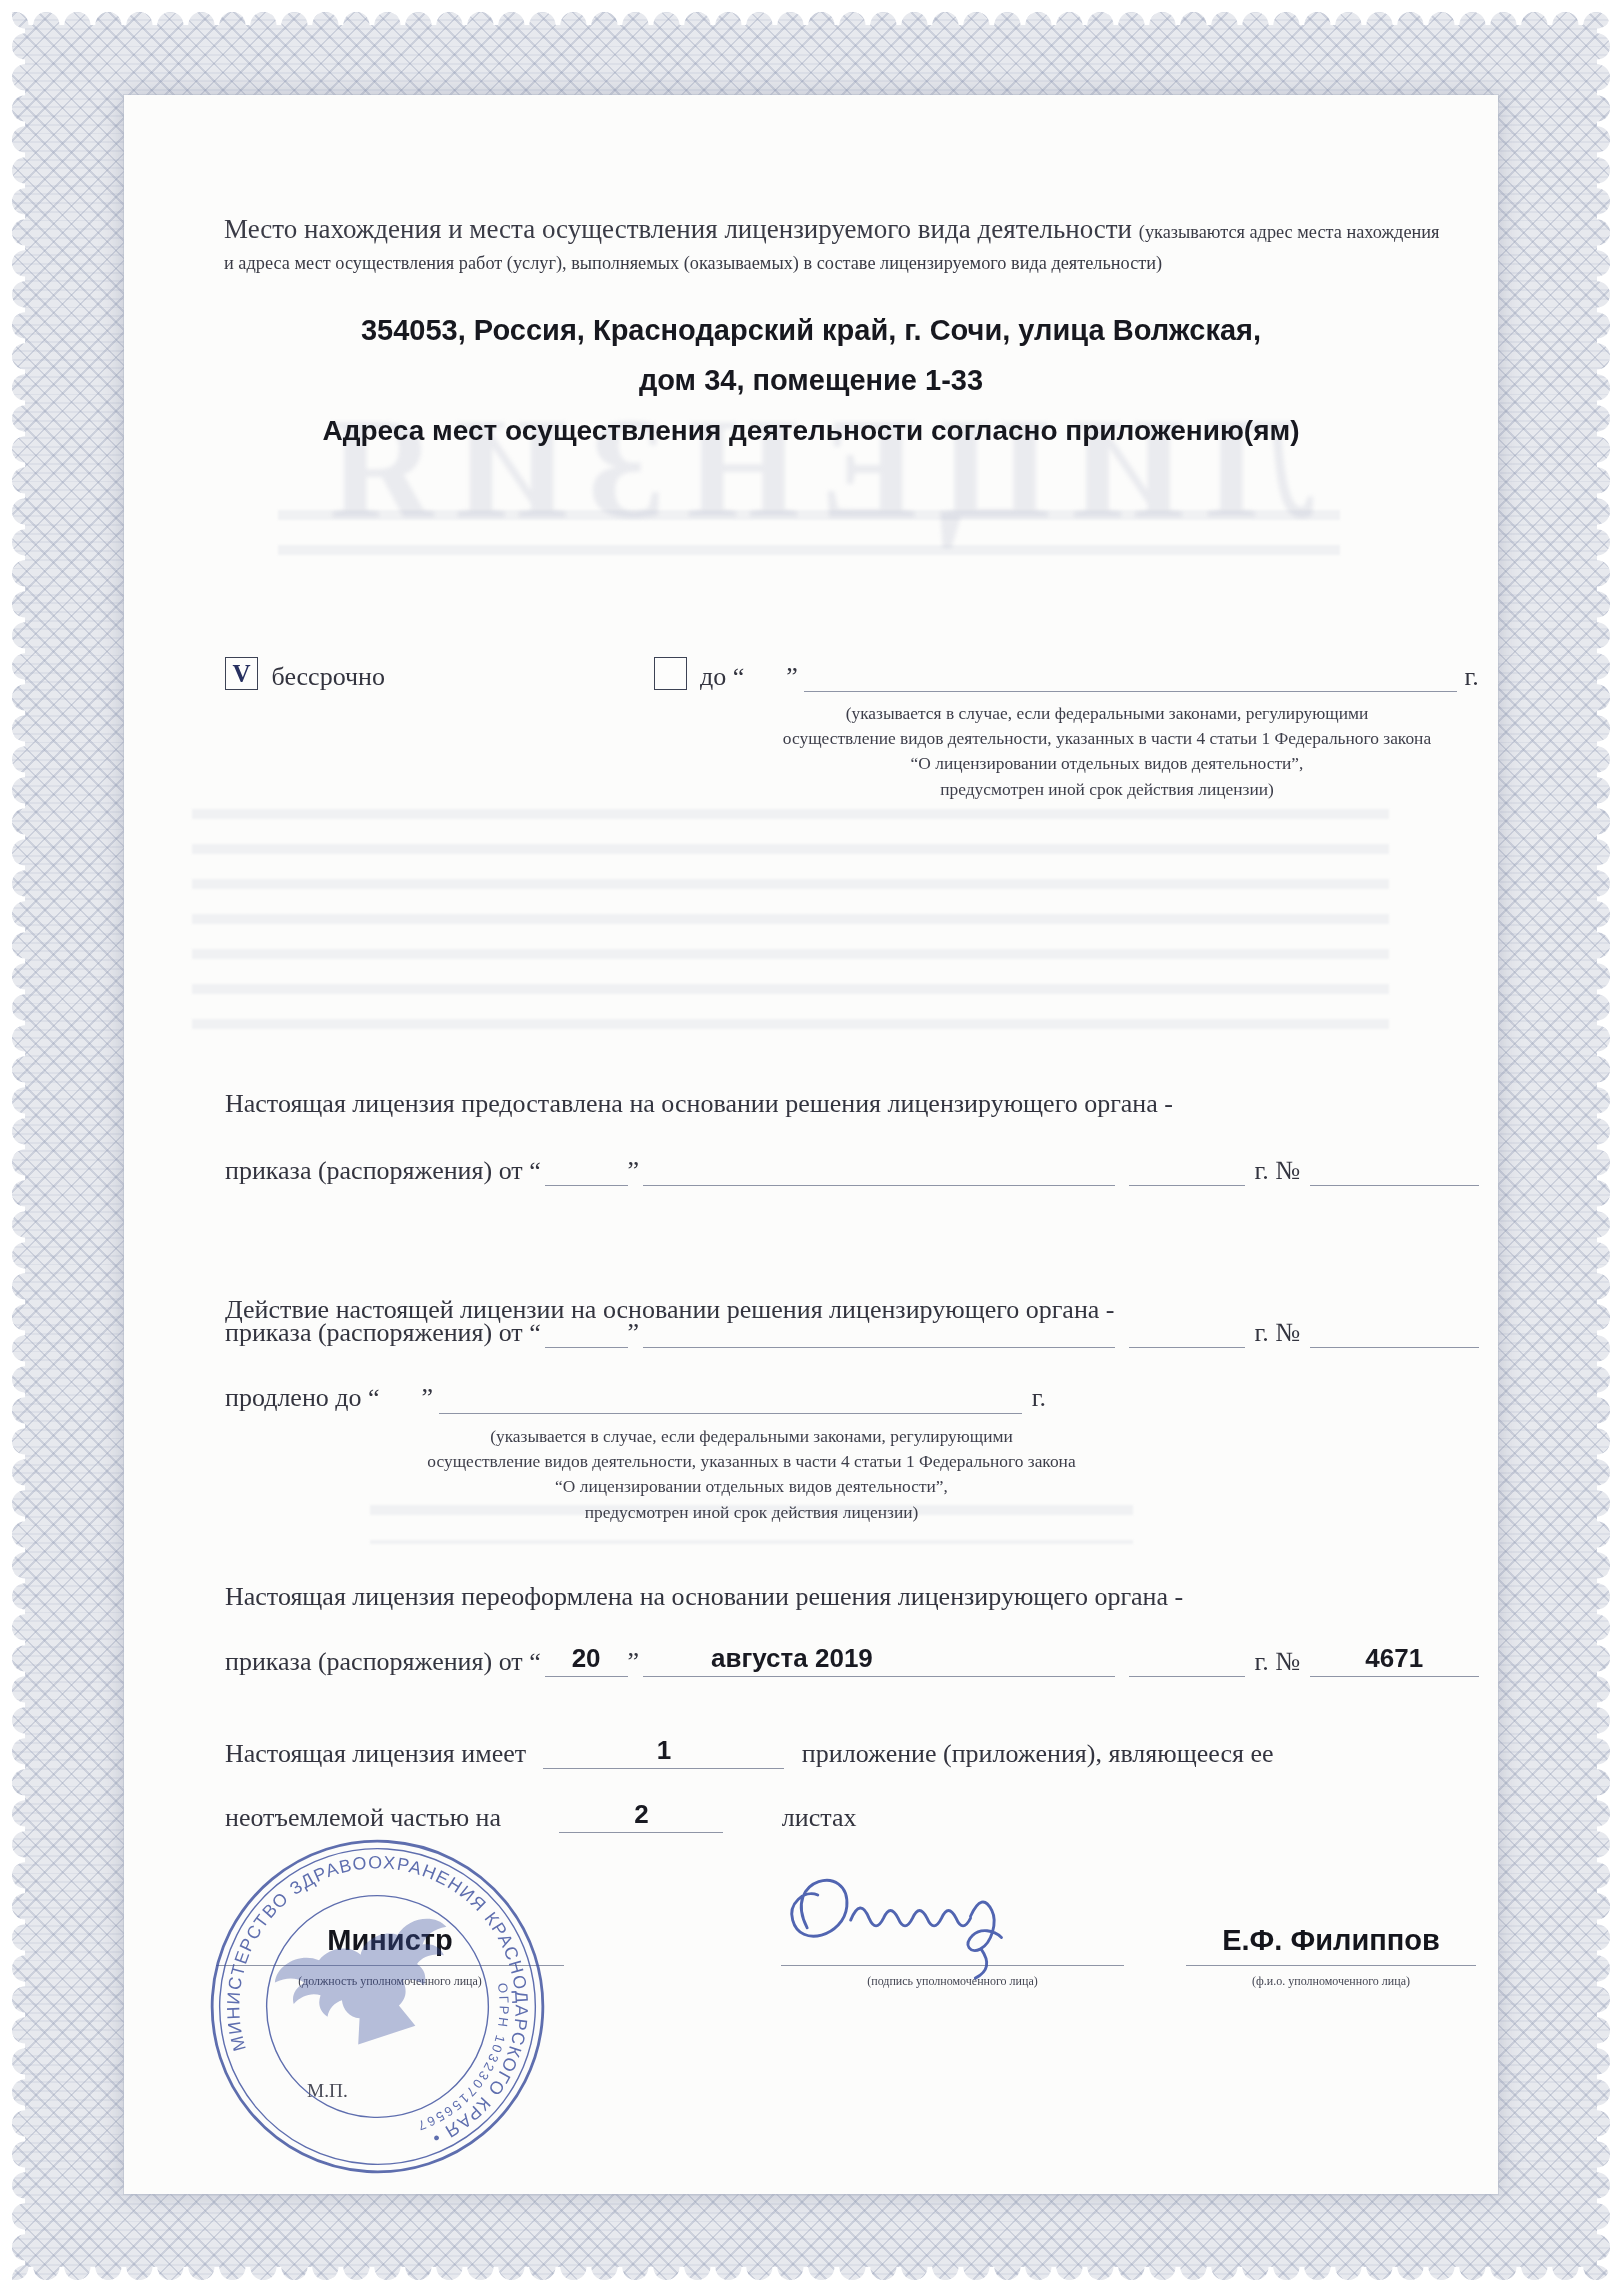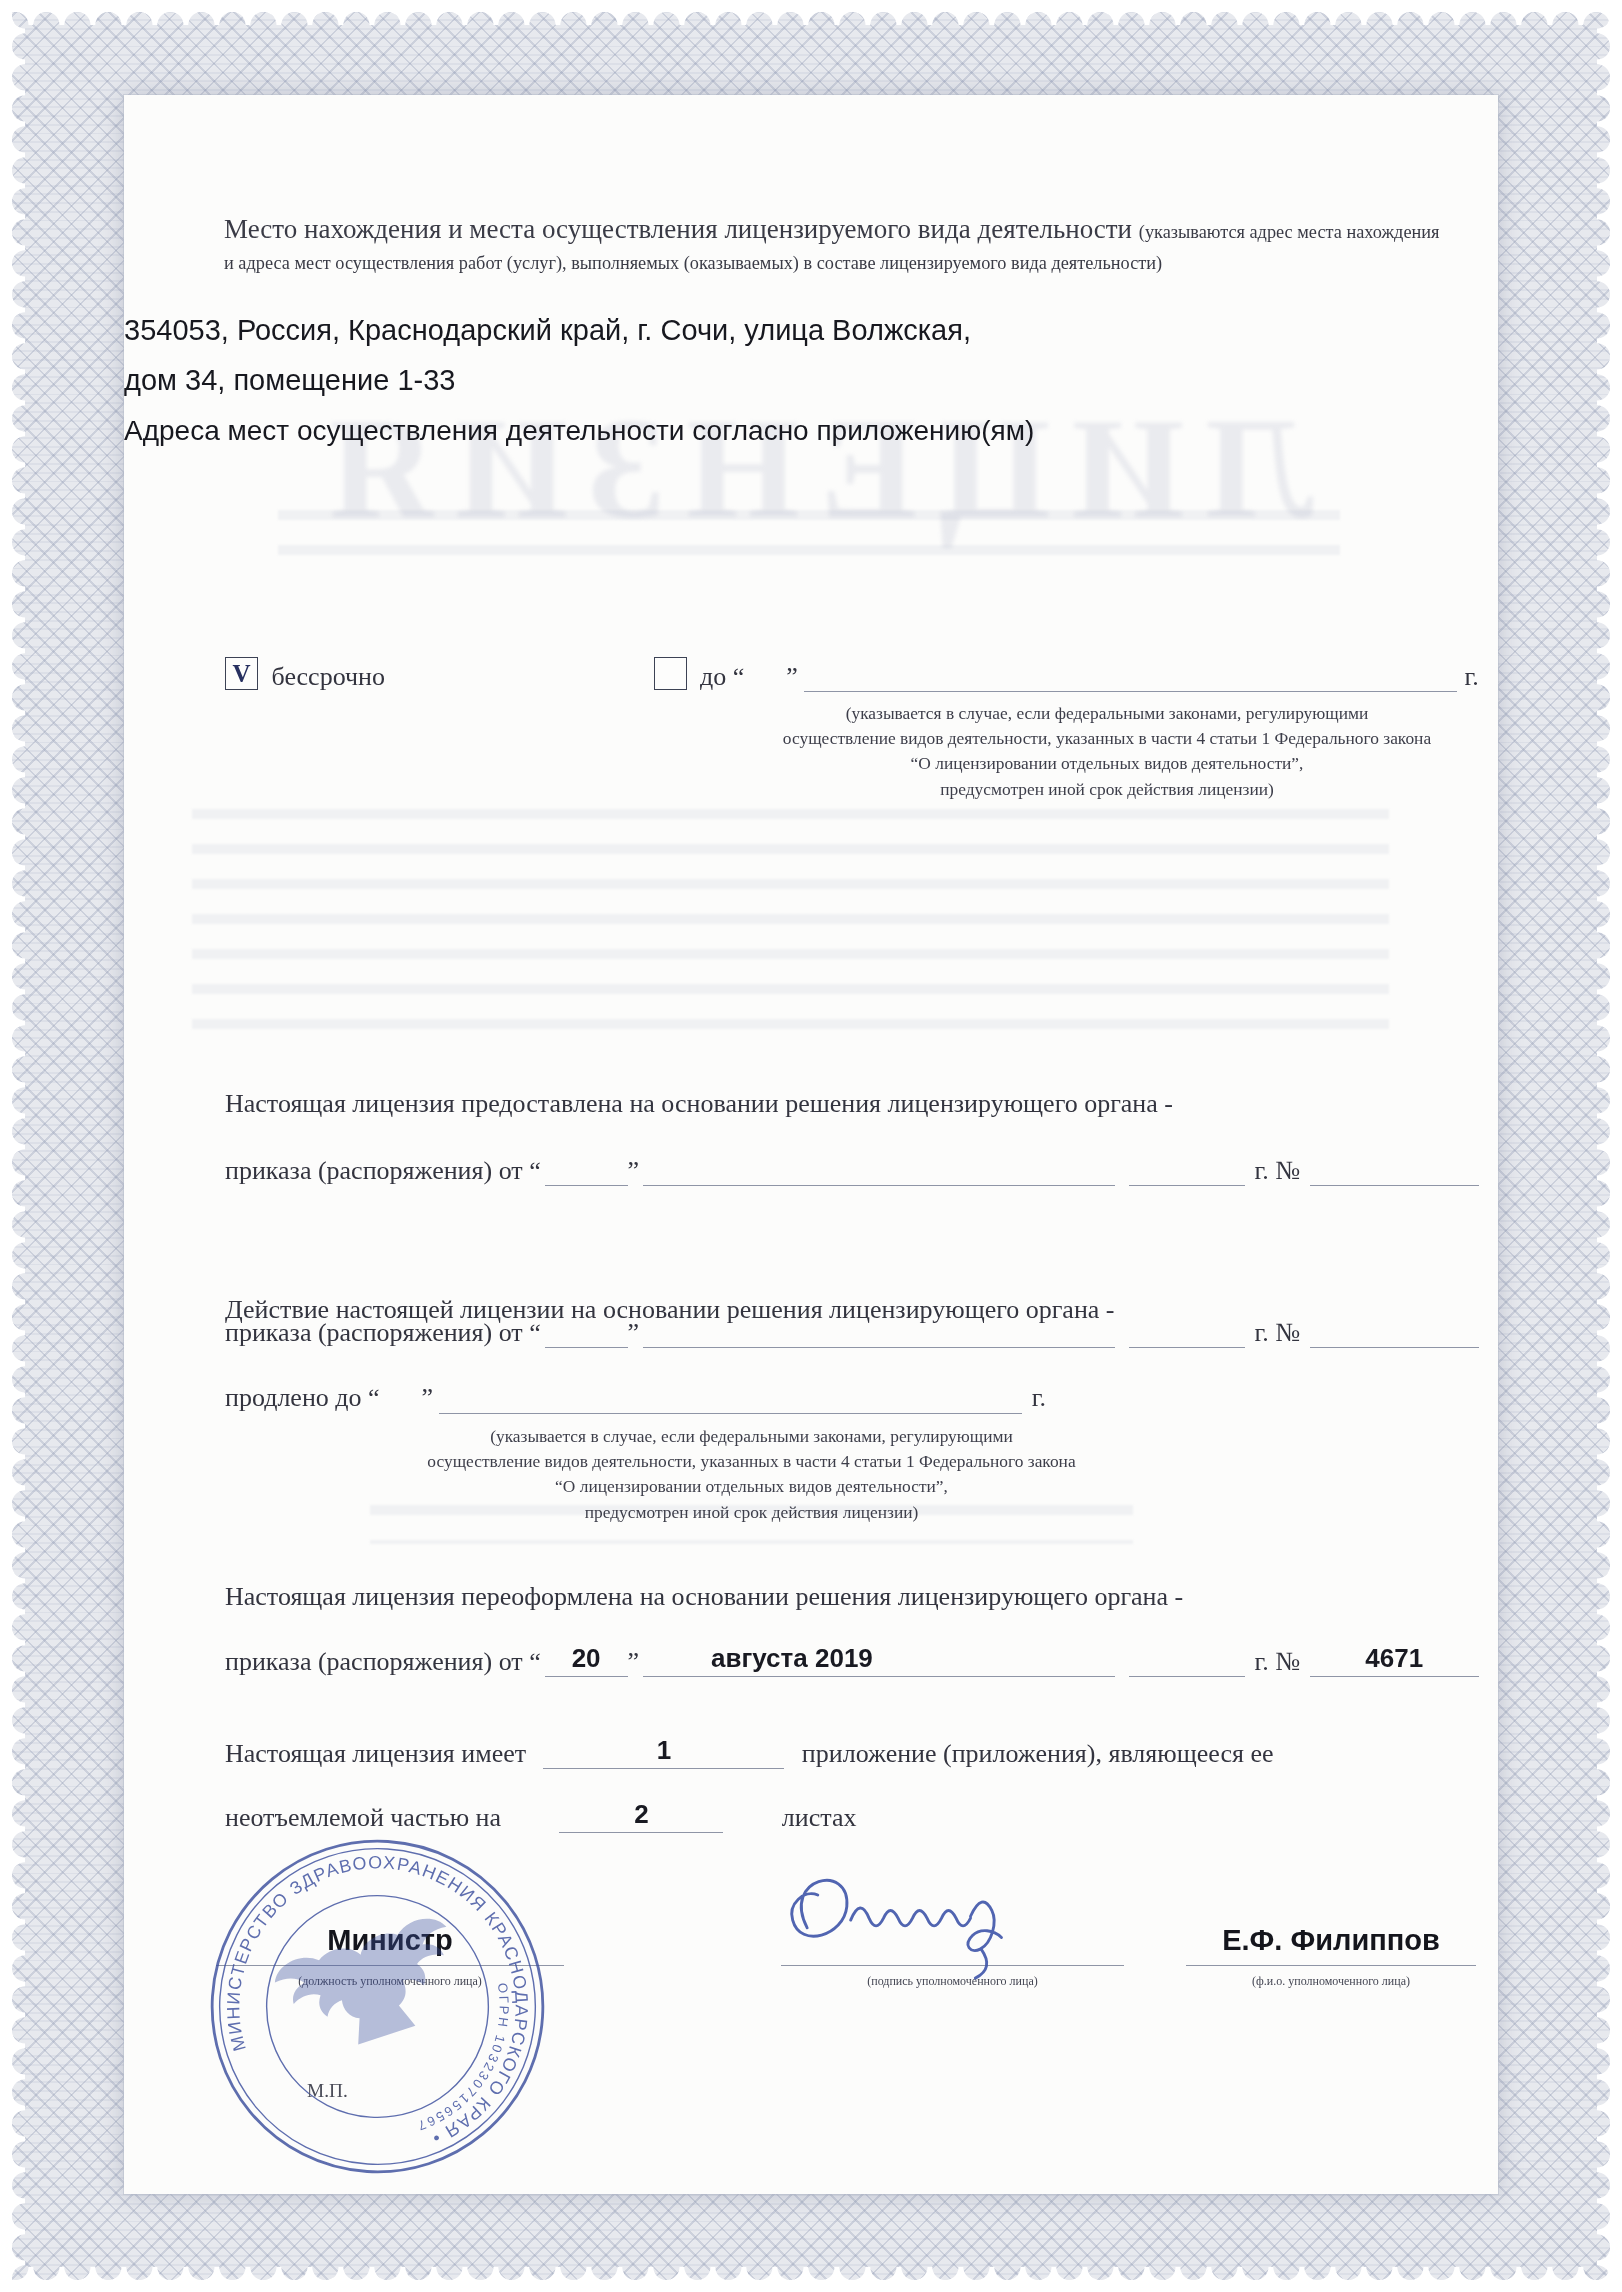--- a/index.html
+++ b/index.html
@@ -51,22 +51,22 @@
     filter:blur(1px);
   }
 
   
   .ser   { font-family:"Liberation Serif", serif; font-size:26px; color:#33343f; }
   .head  { position:absolute; left:100px; right:56px; top:114px; line-height:1.5; color:#3a3b46; }
   .h-main{ font-size:27px; }
   .h-note{ font-size:18.3px; }
 
   .addr  {
-    position:absolute; left:0; right:0; 
-    font-family:"Liberation Sans", sans-serif; font-weight:normal; color:#17181f;
+    position:absolute; left:0; right:0; text-align:center;
+    font-family:"Liberation Sans", sans-serif; font-weight:bold; color:#17181f;
     font-size:29px;
   }
   .addr.l1 { top:219px; }
   .addr.l2 { top:269px; }
   .addr.l3 { top:320px; font-size:28px; }
 
   .row { position:absolute; display:flex; align-items:flex-end; }
   .blank { border-bottom:1.4px solid #8f95a6; height:33px; display:flex; align-items:flex-end; justify-content:center; }
   .gapq  { width:42px; height:33px; }
   .val   { font-family:"Liberation Sans", sans-serif; font-weight:bold; font-size:26px; color:#191a22; padding-bottom:1.9px; }

